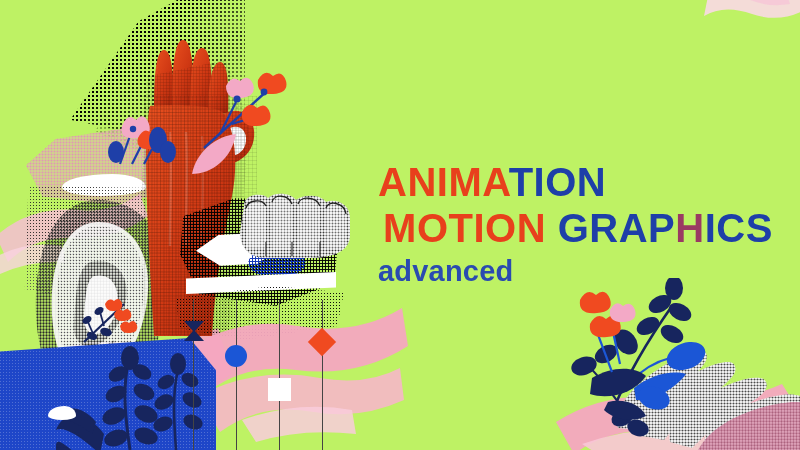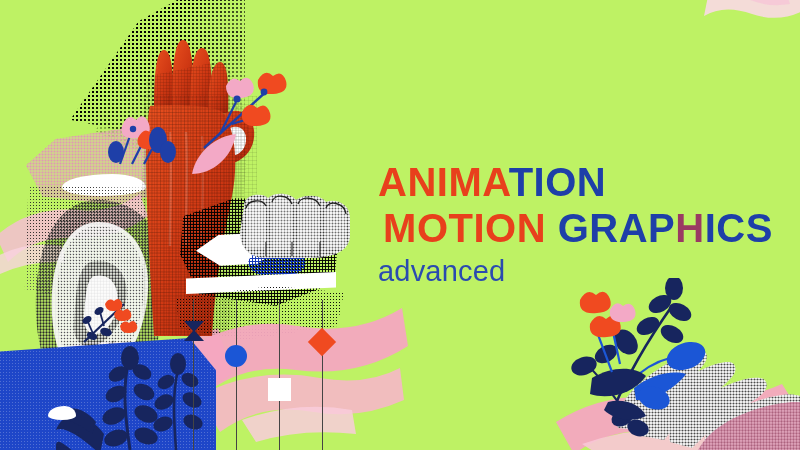--- a/index.html
+++ b/index.html
@@ -23,21 +23,21 @@
   .hl-line{
     font-weight:bold;
     letter-spacing:.5px;
     line-height:1.0;
     white-space:nowrap;
     margin:0;
   }
   #line1{font-size:40px;}
   #line2{font-size:40px;margin-top:6px;text-align:center;}
   #line3{
-    font-size:29px;font-weight:normal;margin-top:9px;
+    font-size:29px;font-weight:bold;margin-top:9px;
     letter-spacing:.2px;
   }
   .seg{display:inline;}
 </style>
 </head>
 <body>
 
 <div id="poster">
 
   <svg class="abs" style="left:690px;top:-14px;width:120px;height:80px;" viewBox="0 0 120 80">

